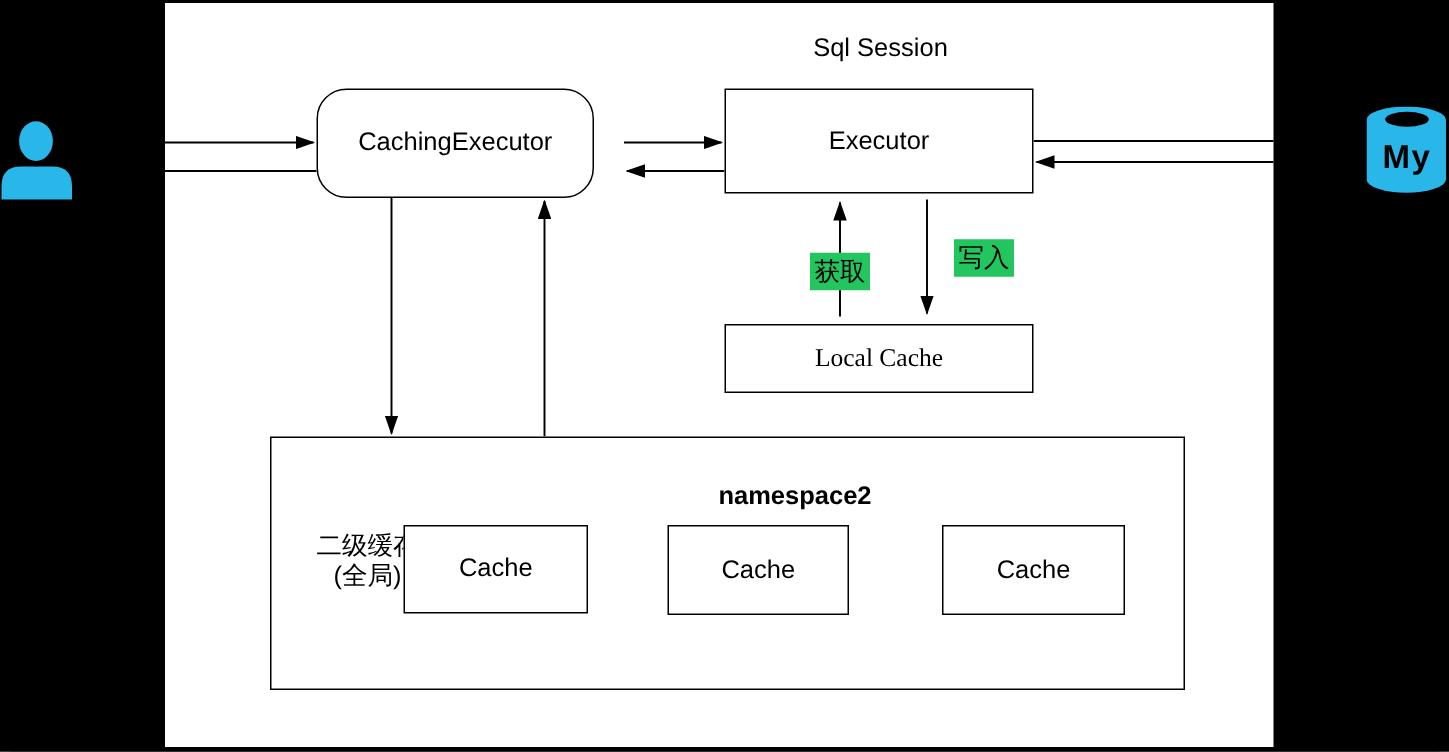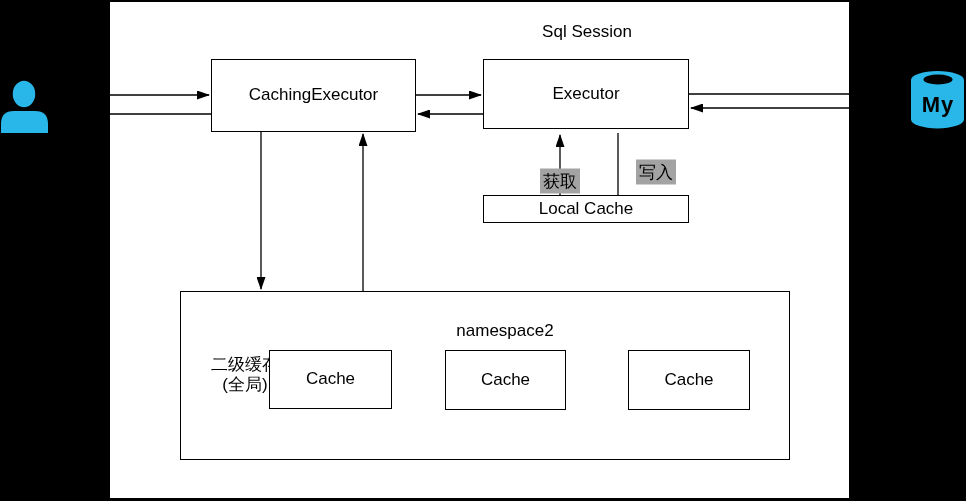--- a/index.html
+++ b/index.html
@@ -21,21 +21,21 @@
   .container-box {
     position:absolute; box-sizing:border-box; background:#fff;
     border:1.4px solid #000;
   }
   .plain-label {
     position:absolute; transform:translate(-50%,-50%);
     font-size:17px; white-space:nowrap; text-align:center;
   }
   .edge-label {
     position:absolute; transform:translate(-50%,-50%);
-    font-size:17px; white-space:nowrap; background:#a3a3a3; padding:1px 3px;
+    font-size:17px; white-space:nowrap; background:#22c55e; padding:1px 3px;
   }
   .two-line { line-height:19.5px;margin-left:20px; }
 </style>
 </head>
 <body>
 
 <div class="stage">
 
   <div class="canvas"></div>
 
@@ -65,47 +65,47 @@
   </svg>
 
   <svg style="position:absolute; left:911px; top:71px;" width="53" height="58" viewBox="0 0 53 58" xmlns="http://www.w3.org/2000/svg">
     <path d="M0,9 A26.5,9 0 0 1 53,9 L53,48.5 A26.5,9 0 0 1 0,48.5 Z" fill="#29b6e8"></path>
     <ellipse cx="27" cy="8.5" rx="14.5" ry="5" fill="#000"></ellipse>
     <text x="27" y="41" text-anchor="middle" fill="#000" font-size="22" font-weight="bold" letter-spacing="1" font-family="Liberation Sans, DejaVu Sans, sans-serif">My</text>
   </svg>
 
   <div class="plain-label" style="left:587px; top:32px;">Sql Session</div>
 
-  <div class="node" style="left:211px; top:59px; width:205px; height:73px;">
+  <div class="node" style="left:211px; top:59px; width:185px; height:73px;border-radius:20px;">
     <span>CachingExecutor</span>
   </div>
 
   <div class="node" style="left:483px; top:59px; width:206px; height:70px;">
     <span>Executor</span>
   </div>
 
-  <div class="node" style="left:483px; top:195px; width:206px; height:28px;">
+  <div class="node" style="left:483px; top:216px; width:206px; height:46px;font-family:Liberation Serif, serif;">
     <span>Local Cache</span>
   </div>
 
   <div class="edge-label" style="left:560px; top:181px;">获取</div>
   <div class="edge-label" style="left:656px; top:172px;">写入</div>
 
   <div class="container-box" style="left:180px; top:291px; width:610px; height:169px;"></div>
 
   <div class="plain-label two-line" style="left:225px; top:374px;">
     <div>二级缓存</div>
     <div>(全局)</div>
   </div>
 
   <div class="node" style="left:269px; top:350px; width:123px; height:59px;">
     <span>Cache</span>
   </div>
 
-  <div class="plain-label" style="left:505px; top:331px;">namespace2</div>
+  <div class="plain-label" style="left:530px; top:331px;font-weight:bold;">namespace2</div>
   <div class="node" style="left:445px; top:350px; width:121px; height:60px;">
     <span>Cache</span>
   </div>
 
   <div class="node" style="left:628px; top:350px; width:122px; height:60px;">
     <span>Cache</span>
   </div>
 
 </div>
 

